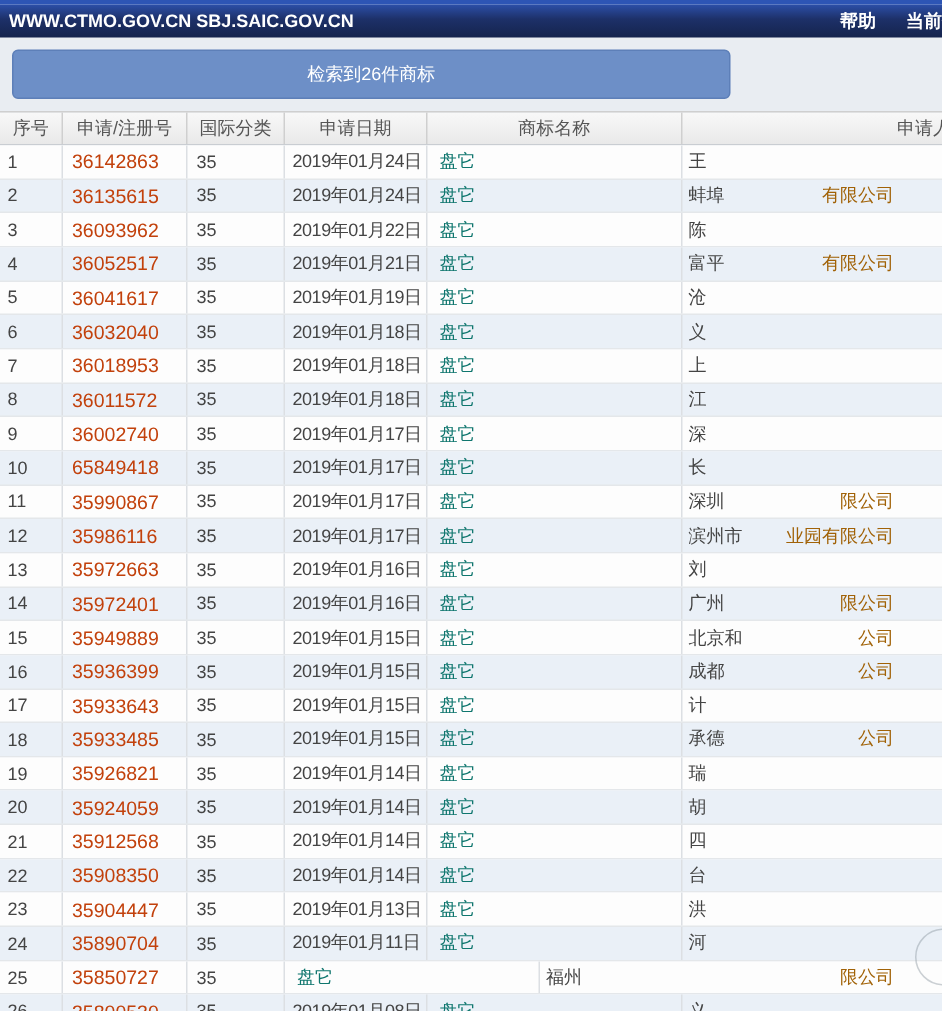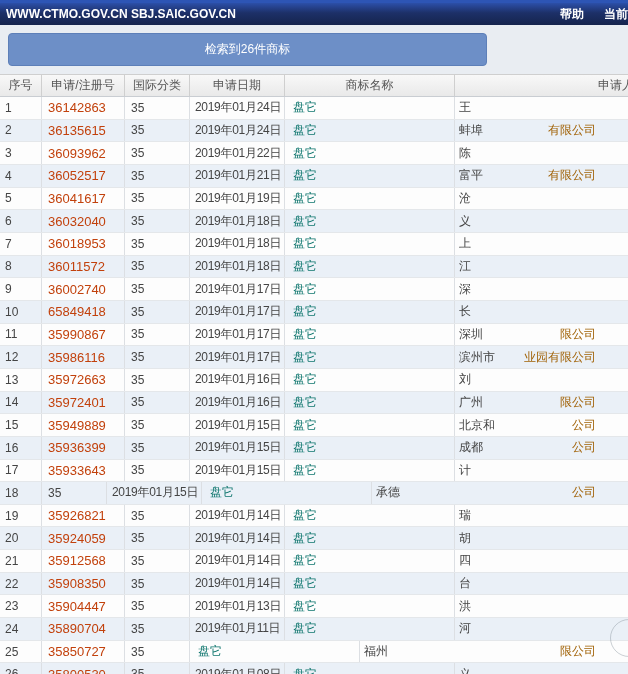--- a/index.html
+++ b/index.html
@@ -359,20 +359,23 @@
     <div class="cell c-tm w-tm">
           <a href="#">盘它</a>
         </div>
     <div class="cell c-app w-app">
       <span class="frag-left">计</span>
       <span class="frag-right"></span>
     </div>
   </div>
       <div class="row alt">
     <div class="cell c-no w-no">18</div>
+    <div class="cell c-reg w-reg">
+          <a href="#">35933485</a>
+        </div>
     <div class="cell c-class w-class">35</div>
     <div class="cell c-date w-date">2019年01月15日</div>
     <div class="cell c-tm w-tm">
           <a href="#">盘它</a>
         </div>
     <div class="cell c-app w-app">
       <span class="frag-left">承德</span>
       <span class="frag-right">公司</span>
     </div>
   </div>

